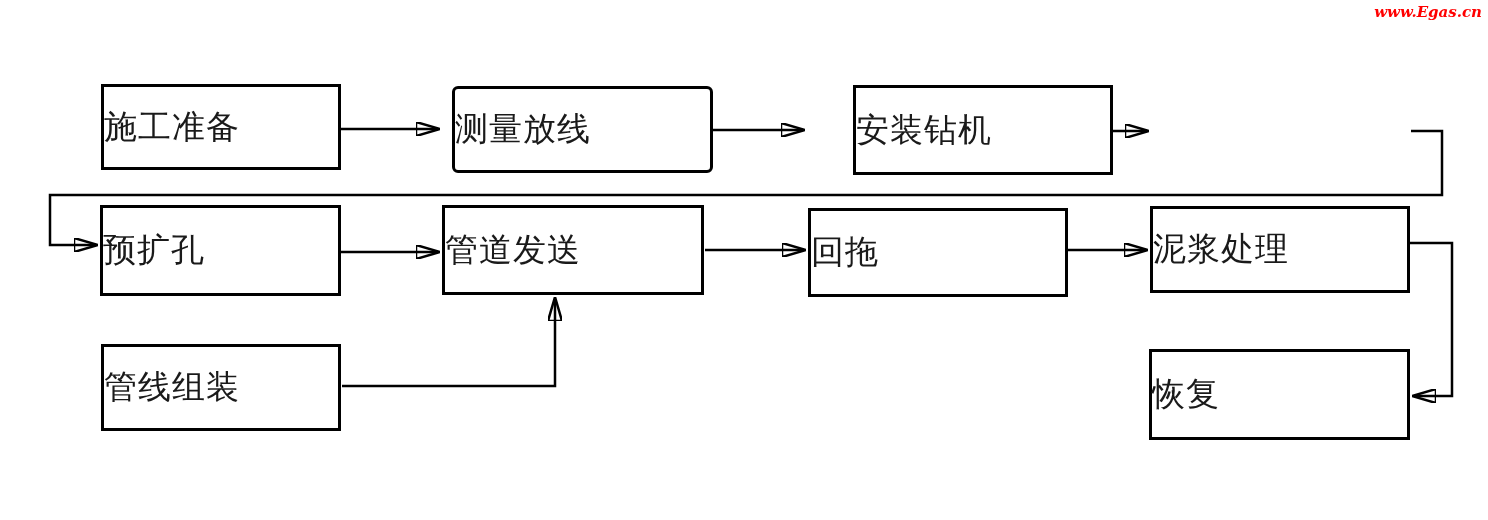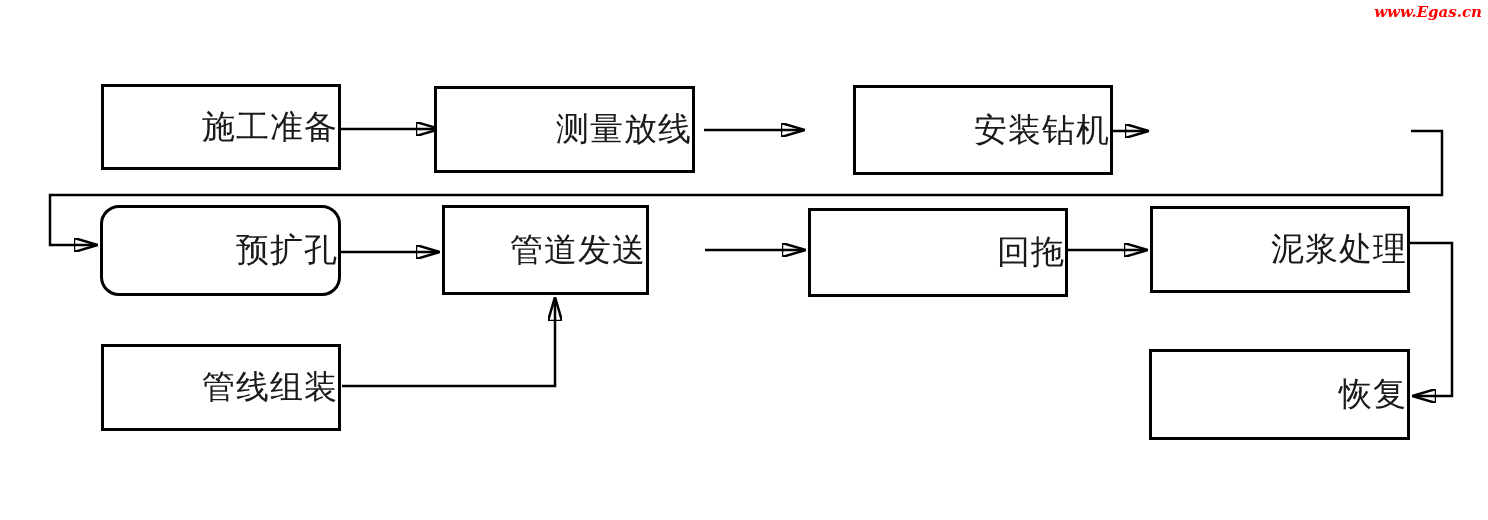--- a/index.html
+++ b/index.html
@@ -20,21 +20,21 @@
     fill: none;
     stroke: #000000;
     stroke-width: 2.5;
   }
   .node {
     position: absolute;
     border: 3px solid #000000;
     background: #ffffff;
     display: flex;
     align-items: center;
-    justify-content: flex-end;
+    justify-content: flex-start;
     box-sizing: border-box;
   }
   .node span {
     font-size: 33px;
     color: #1a1a1a;
     letter-spacing: 1px;
     white-space: nowrap;
   }
   #watermark {
     position: absolute;
@@ -68,34 +68,34 @@
     <path d="M 705 250 L 804 250" marker-end="url(#arrow)"></path>
     <path d="M 1068 250 L 1146 250" marker-end="url(#arrow)"></path>
     <path d="M 1410 243 L 1452 243 L 1452 396 L 1414 396" marker-end="url(#arrow)"></path>
     <path d="M 342 386 L 555 386 L 555 299" marker-end="url(#arrow)"></path>
   </svg>
 
   <div class="node" style="left:101px; top:84px;  width:240px; height:86px;">
     <span>施工准备</span>
   </div>
 
-  <div class="node" style="left:434px; top:86px;  width:261px; height:87px;">
+  <div class="node" style="left:452px; top:86px;  width:261px; height:87px;border-radius:6px;">
     <span>测量放线</span>
   </div>
 
   <div class="node" style="left:807px; top:85px;  width:260px; height:90px;margin-left:46px;">
     <span>安装钻机</span>
   </div>
 
 
-  <div class="node" style="left:100px; top:205px; width:241px; height:91px;border-radius:19px;">
+  <div class="node" style="left:100px; top:205px; width:241px; height:91px;">
     <span>预扩孔</span>
   </div>
 
-  <div class="node" style="left:442px; top:205px; width:207px; height:90px;">
+  <div class="node" style="left:442px; top:205px; width:262px; height:90px;">
     <span>管道发送</span>
   </div>
 
   <div class="node" style="left:808px; top:208px; width:260px; height:89px;">
     <span>回拖</span>
   </div>
 
   <div class="node" style="left:101px; top:344px; width:240px; height:87px;">
     <span>管线组装</span>
   </div>

